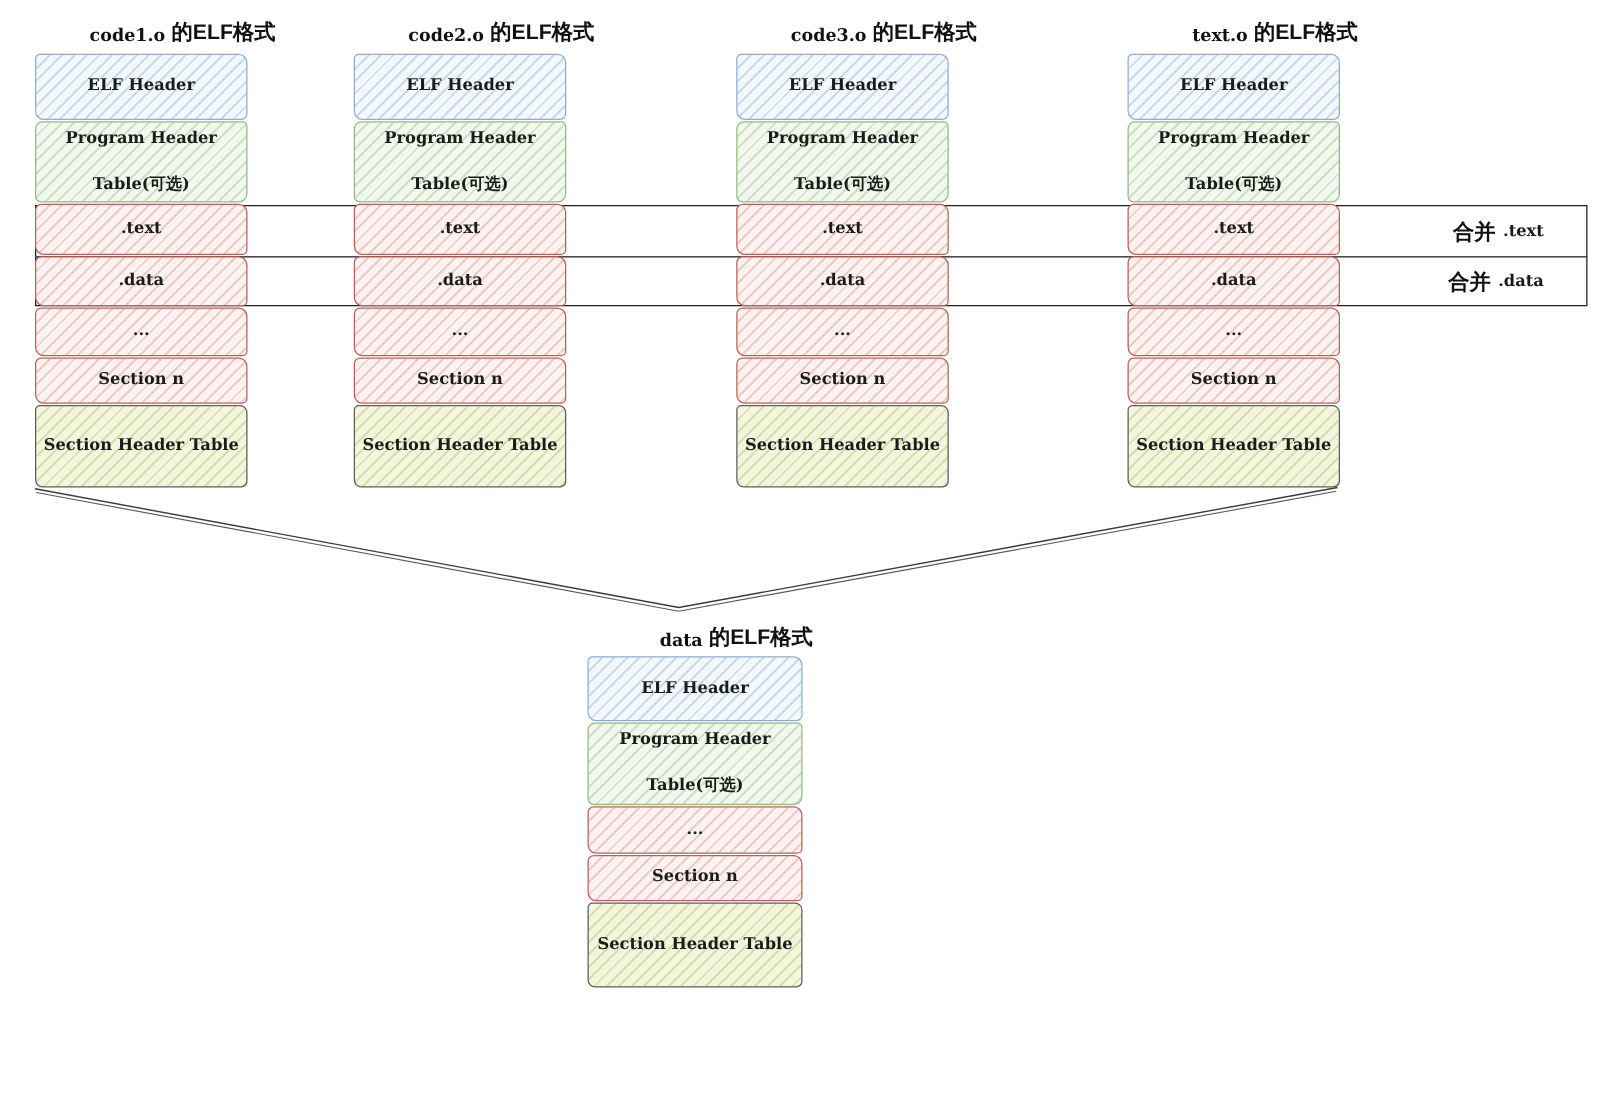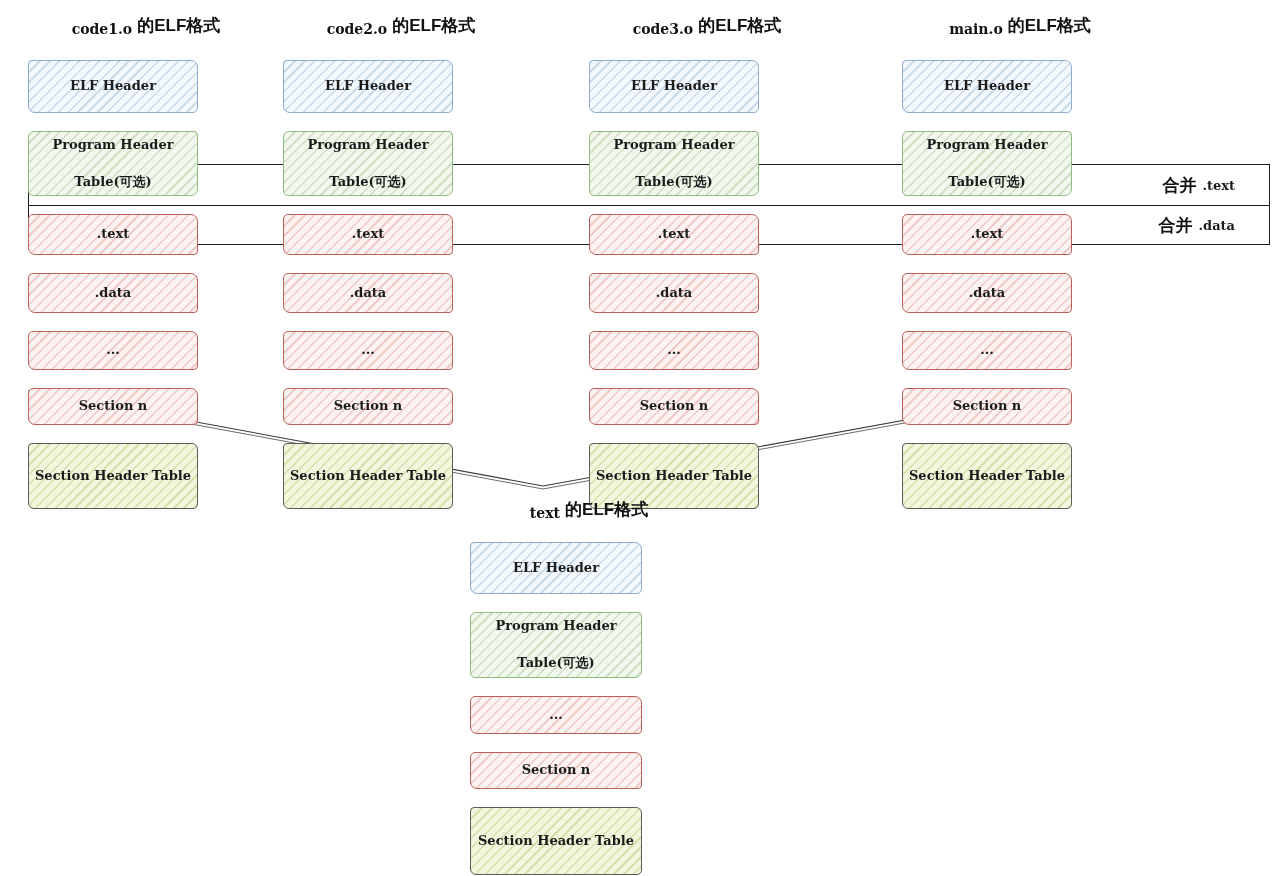--- a/index.html
+++ b/index.html
@@ -32,21 +32,21 @@
     position:absolute;top:-29px;left:50%;transform:translateX(-50%);
     white-space:nowrap;display:flex;align-items:flex-end;gap:5px;margin-left:33px;
   }
   .t-en{font-family:"DejaVu Serif",serif;font-weight:bold;font-size:14px;color:#111;}
   .t-cn{font-family:"Liberation Sans",sans-serif;font-weight:bold;font-size:17px;color:#111;}
 
   .box{
     box-sizing:border-box;width:100%;
     display:flex;flex-direction:column;align-items:center;justify-content:center;
     border:1.6px solid;text-align:left;
-    font-weight:bold;font-size:13px;color:#1b1b1b;margin-top:17px;
+    font-weight:bold;font-size:13px;color:#1b1b1b;
   }
   .line{display:block;line-height:1.3;}
   .sfx{font-family:"Liberation Sans",sans-serif;font-weight:bold;font-size:15px;margin-left:5px;}
 
   
   .b-blue{
     background:#f3f8fc repeating-linear-gradient(135deg,rgba(140,175,212,.40) 0 1.6px,rgba(0,0,0,0) 1.6px 7px);
     border-color:#8faccf;border-radius:4px 7px 5px 7px;
   }
   .b-green{
@@ -187,21 +187,21 @@
     <div class="box b-pink r-secn">
         <span class="line">Section n</span>
       </div>
     <div class="box b-olive r-sht">
         <span class="line">Section Header Table</span>
       </div>
   </div>
 
   <div class="col" style="left:902px">
     <div class="col-title">
-      <span class="t-en">main.o</span>
+      <span class="t-en">text.o</span>
       <span class="t-cn">的ELF格式</span>
     </div>
     <div class="box b-blue r-elf">
         <span class="line">ELF Header</span>
       </div>
     <div class="box b-green r-pht">
         <span class="line">Program Header</span>
         <span class="line">Table(可选)</span>
       </div>
     <div class="box b-pink r-text">
@@ -216,21 +216,21 @@
     <div class="box b-pink r-secn">
         <span class="line">Section n</span>
       </div>
     <div class="box b-olive r-sht">
         <span class="line">Section Header Table</span>
       </div>
   </div>
 
   <div class="col col-main" style="left:470px">
     <div class="col-title">
-      <span class="t-en">text</span>
+      <span class="t-en">data</span>
       <span class="t-cn">的ELF格式</span>
     </div>
     <div class="box b-blue r-elf">
         <span class="line">ELF Header</span>
       </div>
     <div class="box b-green r-pht">
         <span class="line">Program Header</span>
         <span class="line">Table(可选)</span>
       </div>
     <div class="box b-pink r-dots">

